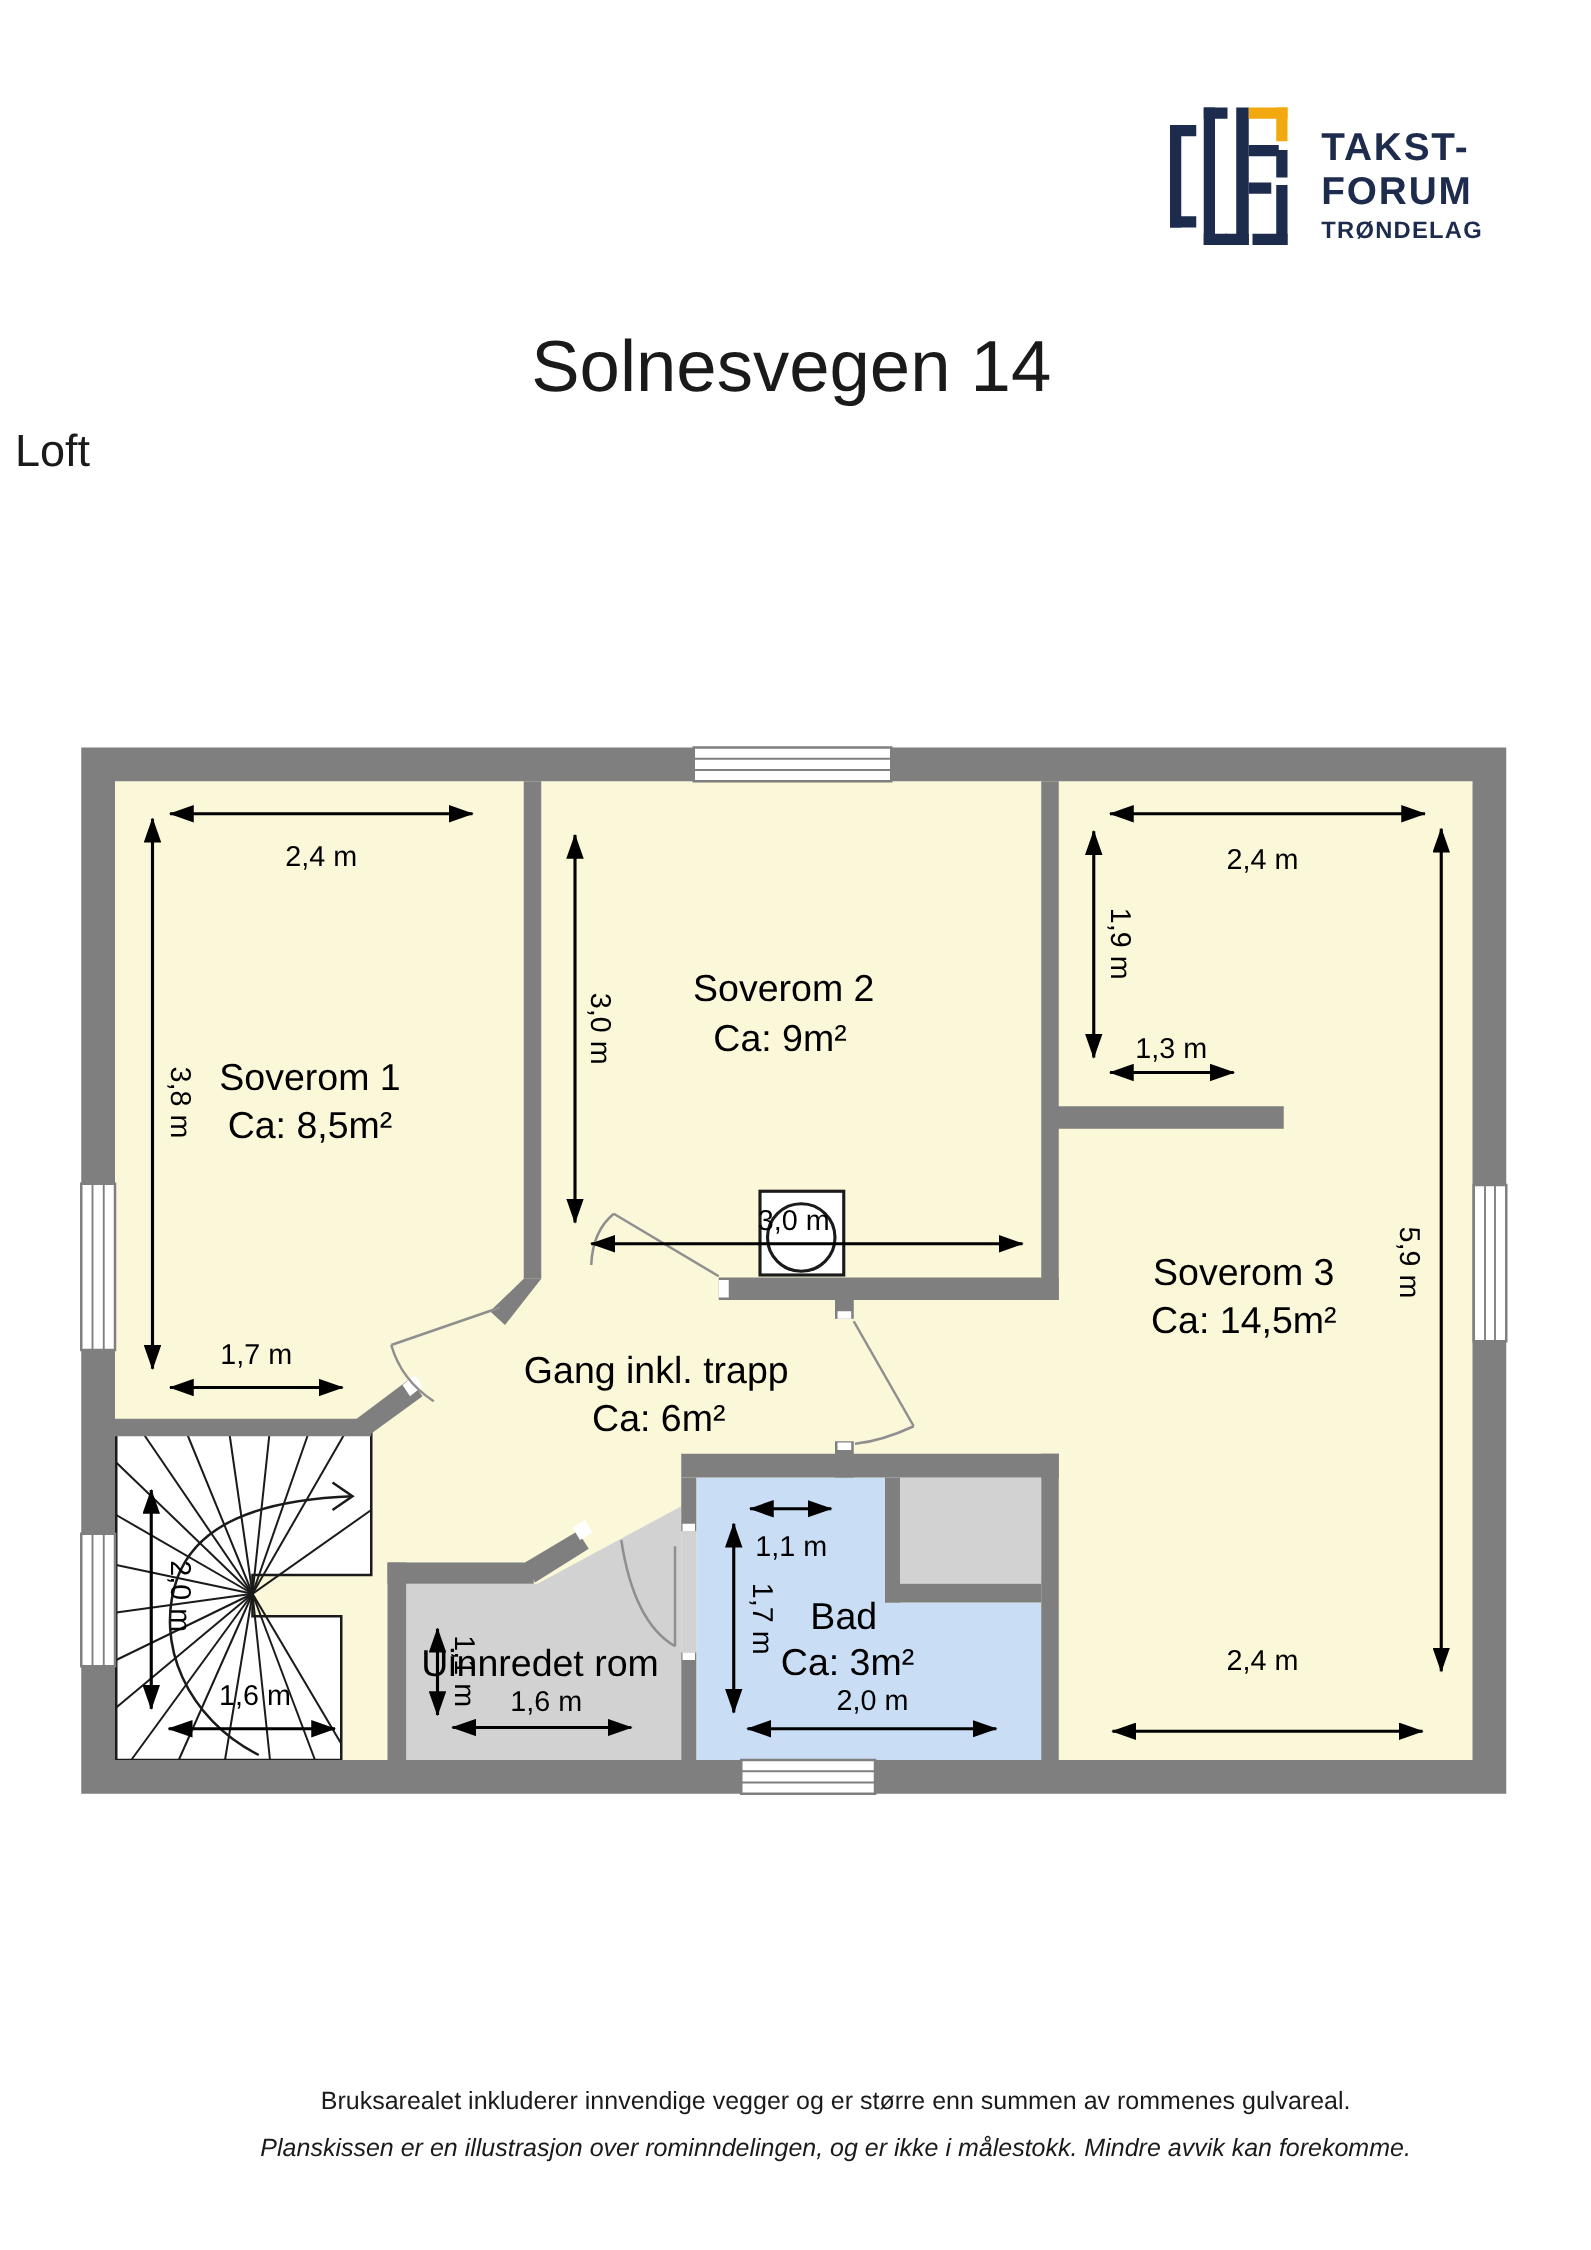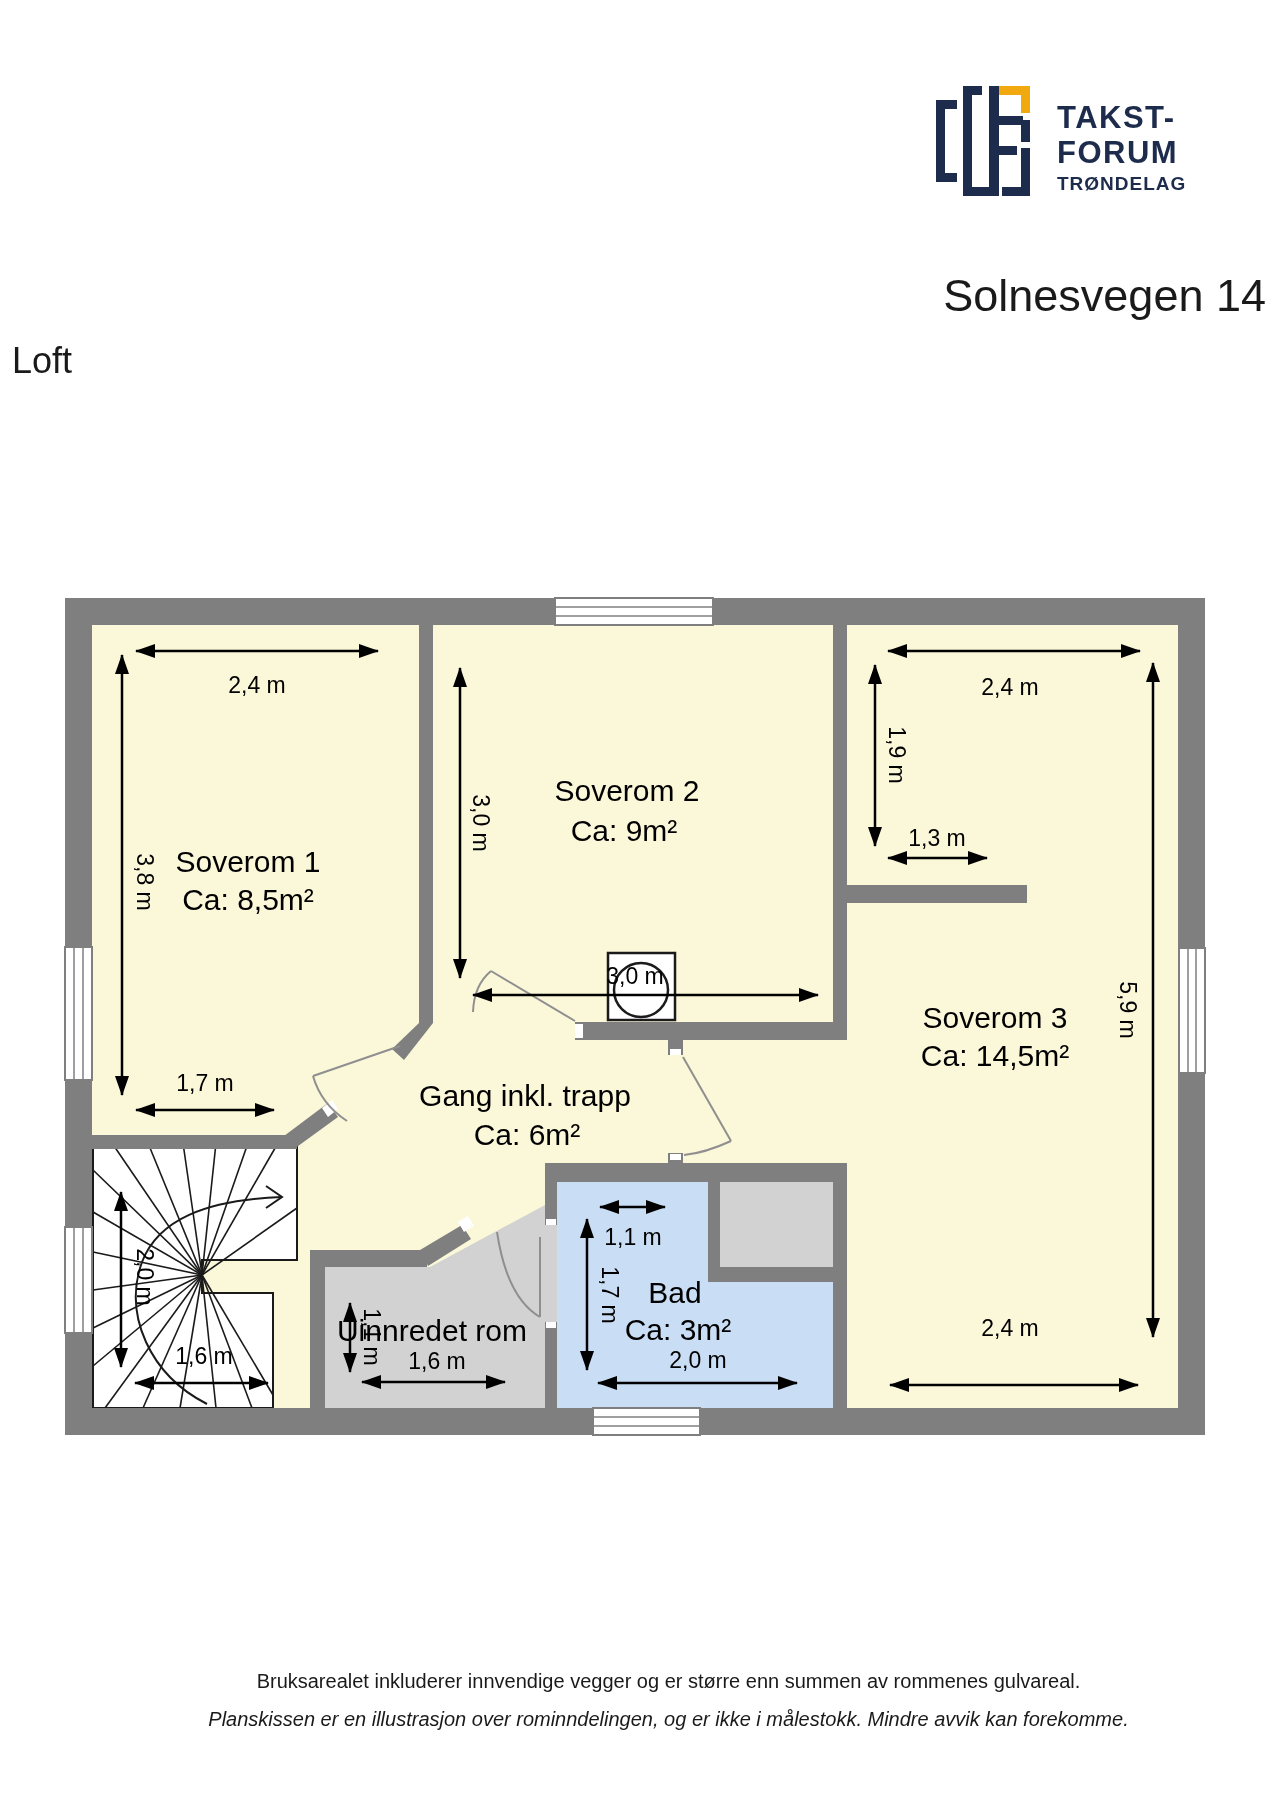--- a/index.html
+++ b/index.html
@@ -20,22 +20,22 @@
   .walkline{stroke:#1a1a1a;stroke-width:2;fill:none;}
   .door{stroke:#8f8f8f;stroke-width:2;fill:none;}
   .win{fill:#ffffff;stroke:var(--wall);stroke-width:2;}
   .winline{stroke:var(--wall);stroke-width:1.5;}
   .dimline{stroke:#000;stroke-width:2.5;}
   text{fill:#000;}
   .room{font-size:30px;text-anchor:middle;}
   .dim{font-size:23px;text-anchor:middle;}
   .logo-big{font-size:31px;font-weight:bold;letter-spacing:1.5px;fill:var(--navy);}
   .logo-small{font-size:19px;font-weight:bold;letter-spacing:1px;fill:var(--navy);}
-  .page-title{position:absolute;left:0;top:270px;width:1266px;text-align:right;
-              font-size:45px;color:var(--ink);}
+  .page-title{position:absolute;left:0;top:260px;width:1266px;text-align:center;
+              font-size:58px;color:var(--ink);}
   .page-subtitle{position:absolute;left:0;top:340px;width:1266px;text-align:left;
               font-size:36px;color:var(--ink);padding-left:12px;}
   .footer{position:absolute;left:0;width:1273px;text-align:center;font-size:20px;color:var(--ink);padding-left:32px;}
   .footer.l1{top:1670px;}
   .footer.l2{top:1708px;font-style:italic;}
 </style>
 </head>
 <body>
 
 <svg id="plan-svg" width="1273" height="1800" viewBox="0 0 1273 1800" xmlns="http://www.w3.org/2000/svg">

